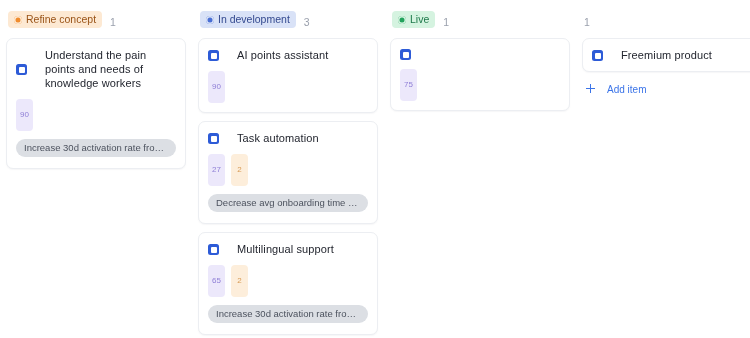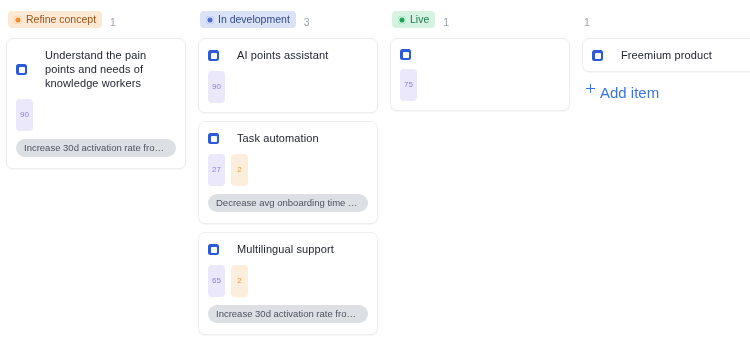--- a/index.html
+++ b/index.html
@@ -156,25 +156,25 @@
     line-height: 12px;
     white-space: nowrap;
     overflow: hidden;
     text-overflow: ellipsis;
   }
 
   
   .add-item {
     display: inline-flex;
     align-items: flex-start;
-    gap: 5px;
+    gap: 12px;
     margin-top: 10px;
     padding: 2px 4px;
     color: #3b74e8;
-    font-size: 15px;
+    font-size: 10px;
     cursor: pointer;
     align-self: flex-start;
   }
   .plus-icon {
     position: relative;
     width: 9px;
     height: 9px;
     flex: 0 0 9px;
   }
   .plus-icon::before, .plus-icon::after {

